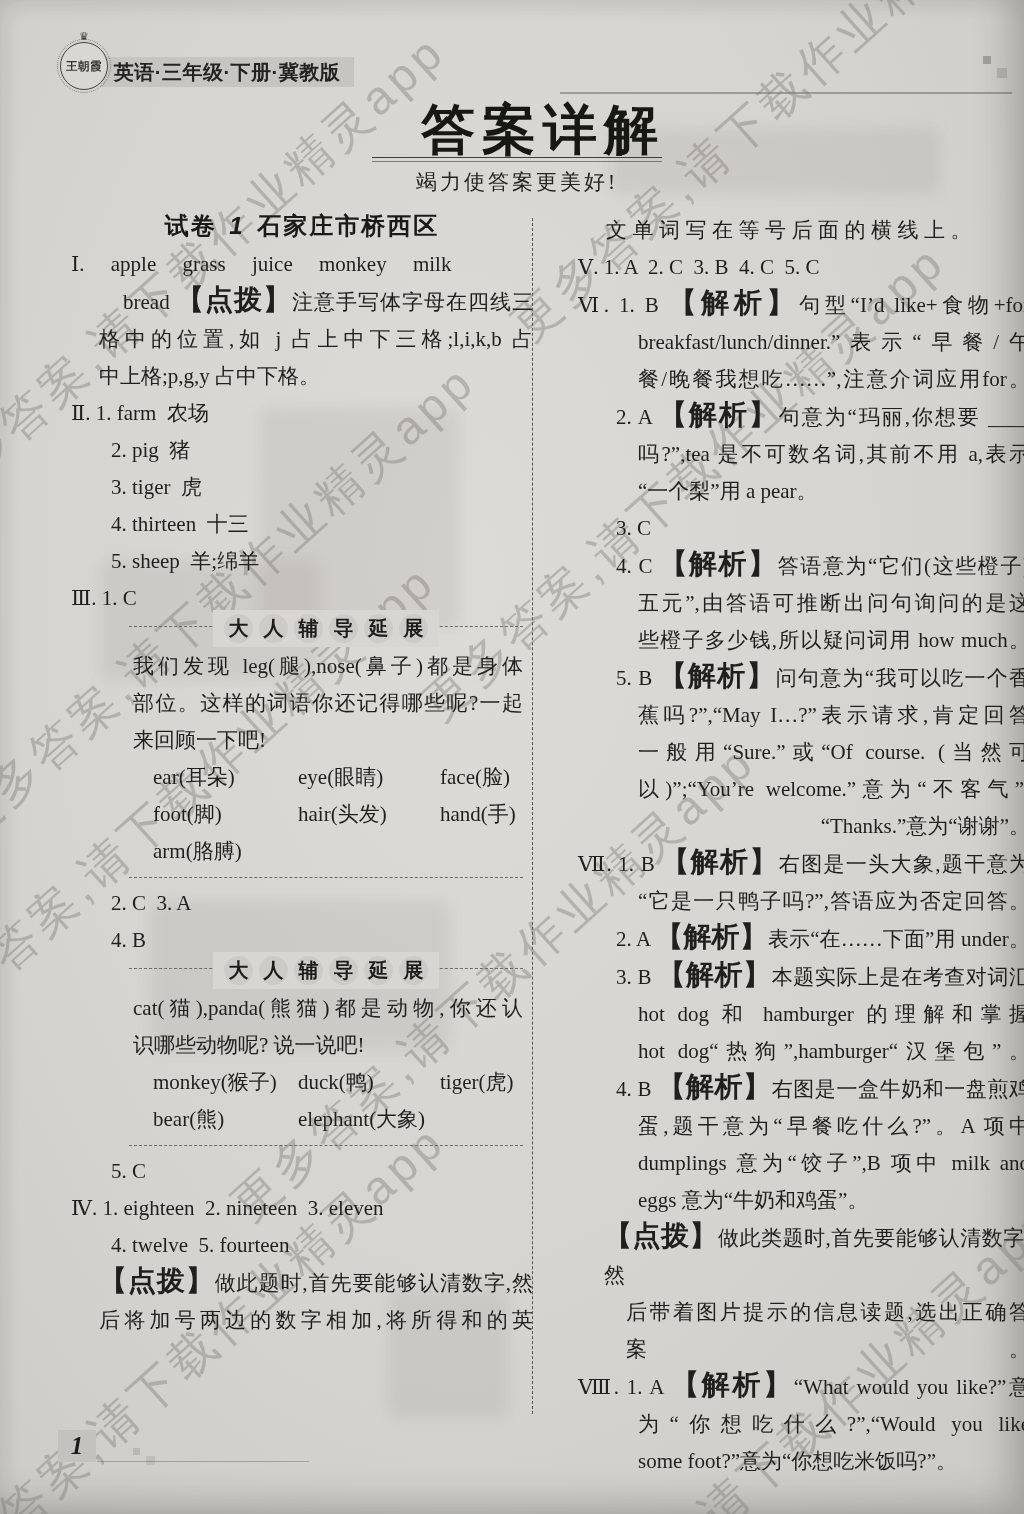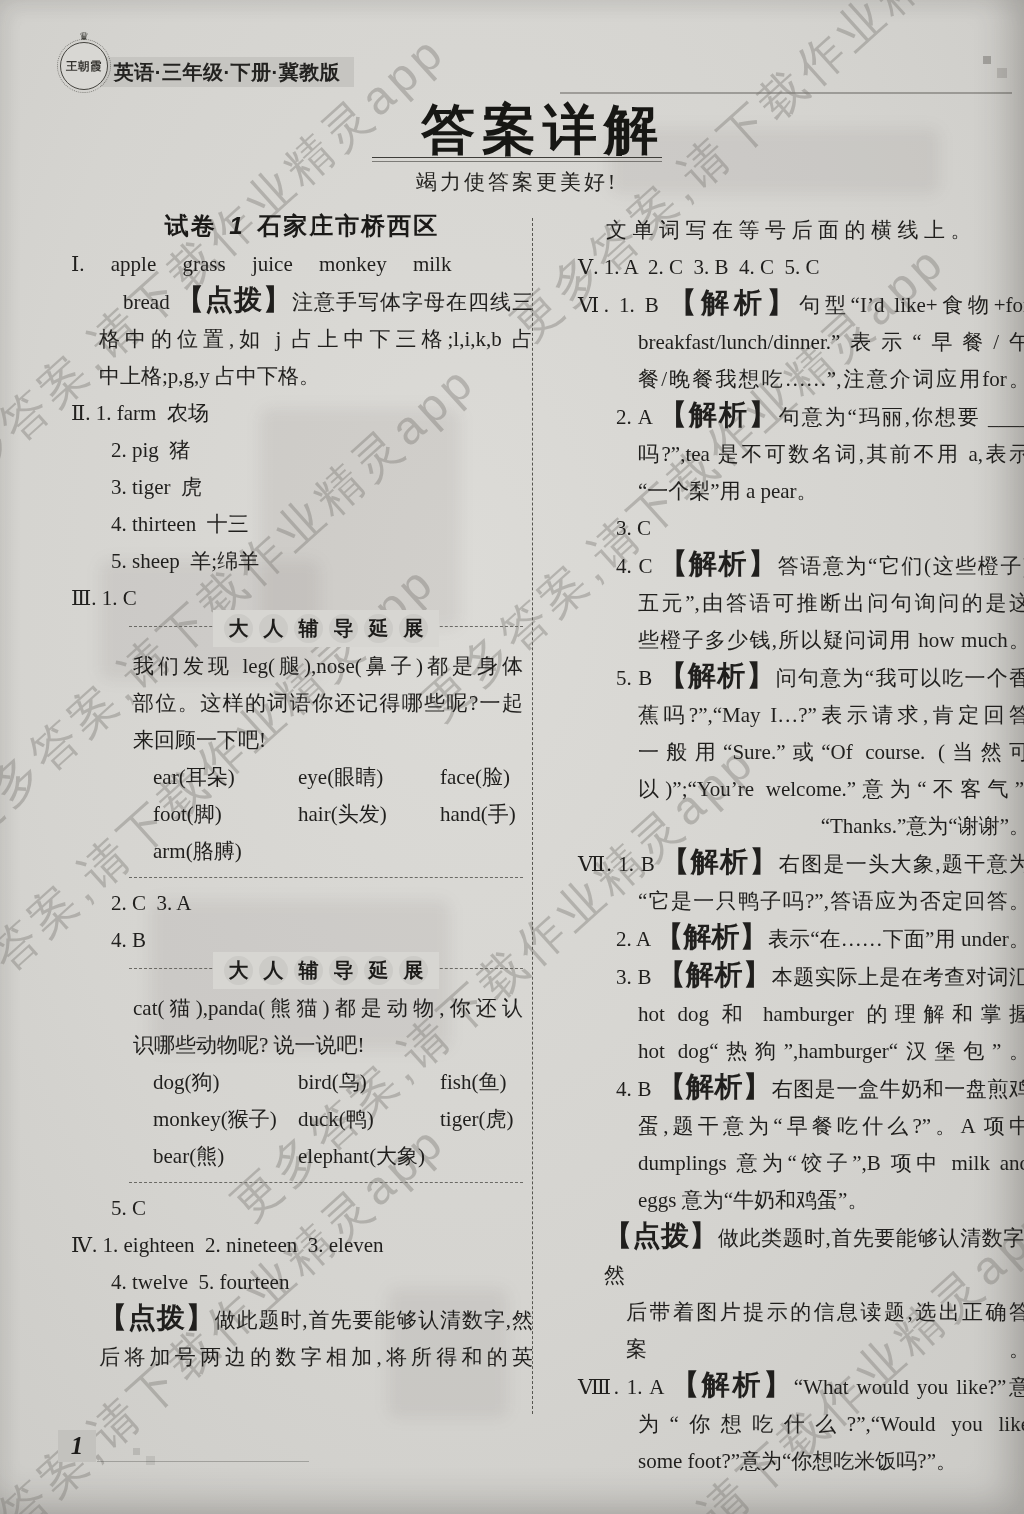--- a/index.html
+++ b/index.html
@@ -133,25 +133,20 @@
           <span class="box-cell"></span>
           <span class="box-cell"></span>
         </div>
       </div>
       <div class="line" style="padding-left: 40px;"><span>2. C  3. A</span></div>
       <div class="line" style="padding-left: 40px;"><span>4. B</span></div>
       <div class="box">
         <div class="box-title"><span class="bt">大</span><span class="bt">人</span><span class="bt">辅</span><span class="bt">导</span><span class="bt">延</span><span class="bt">展</span></div>
         <div class="box-line j"><span>cat(猫),panda(熊猫)都是动物,你还认</span></div>
         <div class="box-line"><span>识哪些动物呢? 说一说吧!</span></div>
-        <div class="box-row">
-          <span class="box-cell">dog(狗)</span>
-          <span class="box-cell">bird(鸟)</span>
-          <span class="box-cell">fish(鱼)</span>
-        </div>
         <div class="box-row">
           <span class="box-cell">monkey(猴子)</span>
           <span class="box-cell">duck(鸭)</span>
           <span class="box-cell">tiger(虎)</span>
         </div>
         <div class="box-row">
           <span class="box-cell">bear(熊)</span>
           <span class="box-cell">elephant(大象)</span>
           <span class="box-cell"></span>
         </div>

